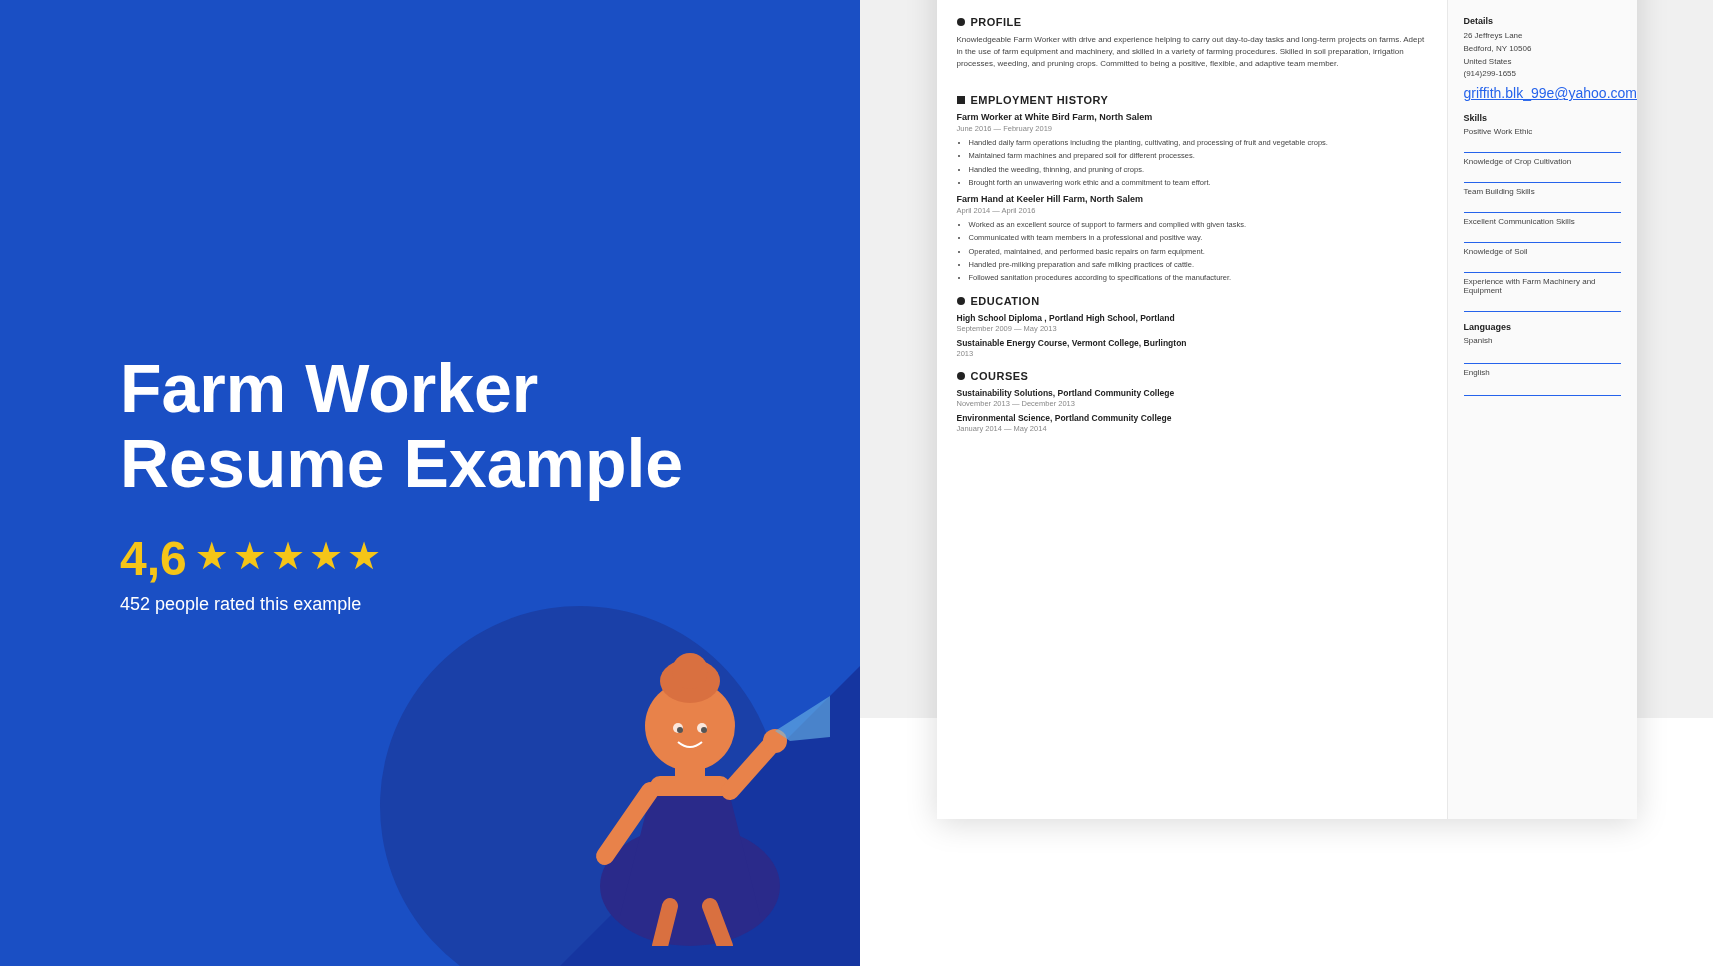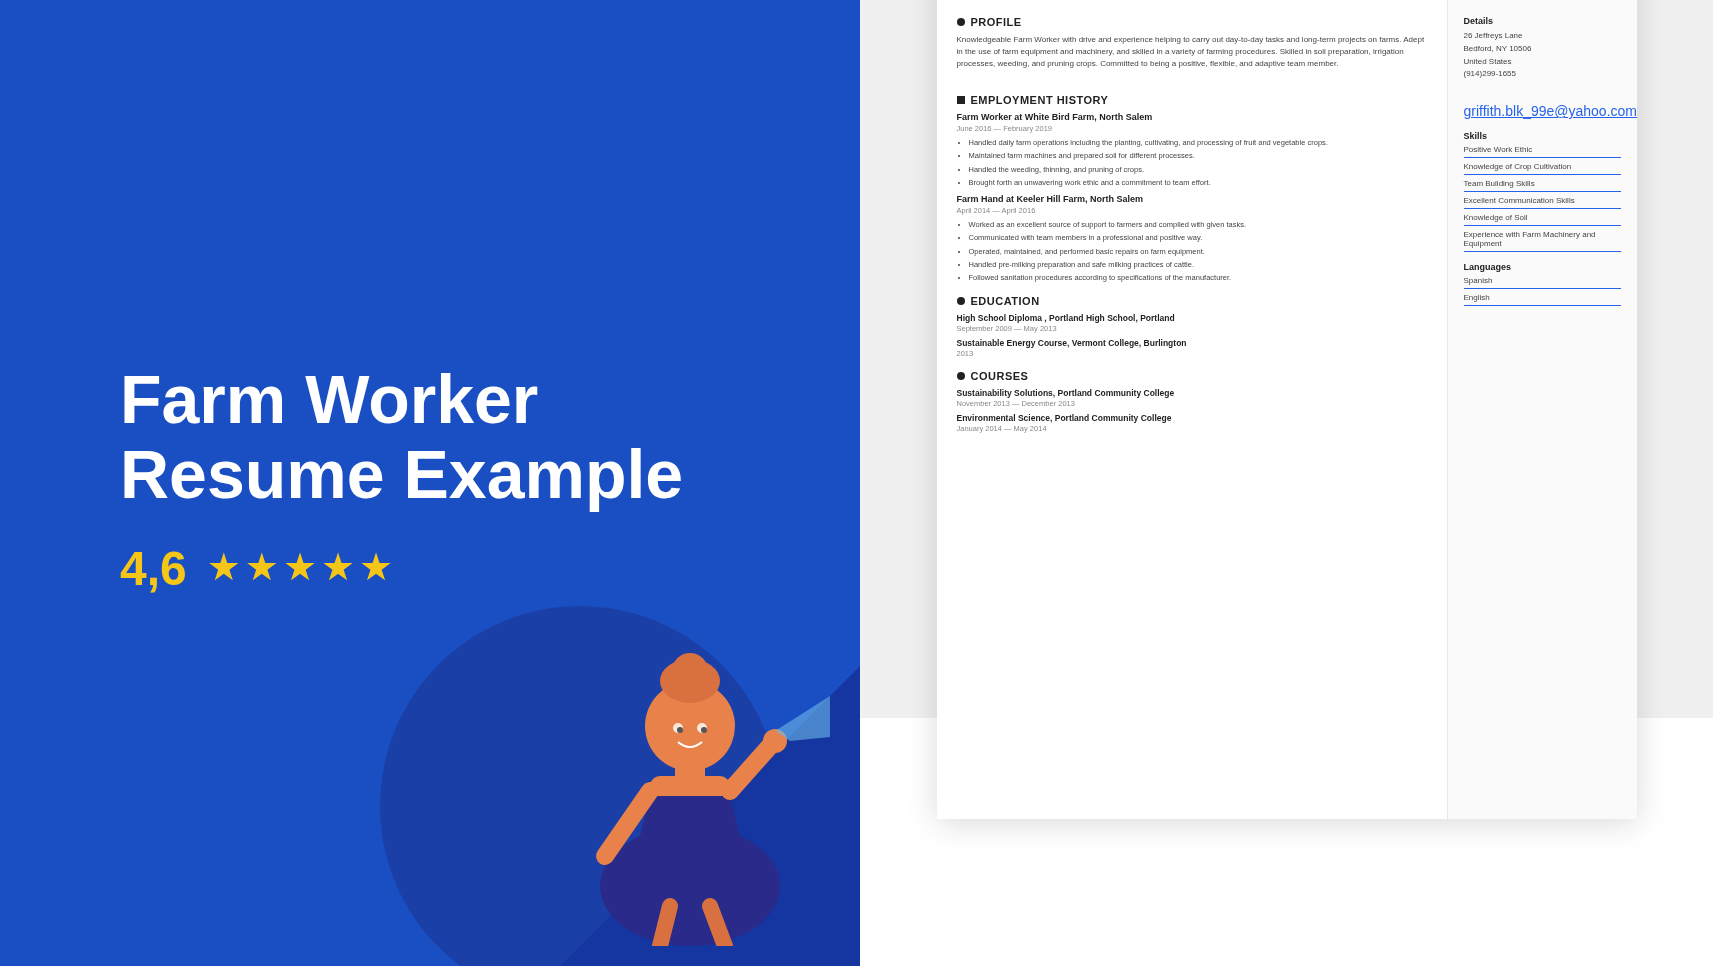--- a/index.html
+++ b/index.html
@@ -79,21 +79,20 @@
     }
 
     .star {
       color: #f5c518;
       font-size: 38px;
     }
 
     .rating-row {
       display: flex;
       align-items: center;
-      gap: 12px;
       margin-bottom: 8px;
     }
 
     .rating-people {
       color: #ffffff;
       font-size: 18px;
       font-weight: 400;
     }
 
     
@@ -272,44 +271,44 @@
     }
 
     .sidebar-section-title:first-child {
       margin-top: 0;
     }
 
     .sidebar-address {
       font-size: 8px;
       color: #444;
       line-height: 1.6;
-      margin-bottom: 22px;
+      margin-bottom: 4px;
     }
 
     .sidebar-email {
       font-size: 14px;
       color: #2563eb;
       text-decoration: underline;
       margin-bottom: 12px;
       display: block;
     }
 
     .skill-item {
       font-size: 8px;
       color: #444;
-      padding-bottom: 3px;
+      padding-bottom: 16px;
       margin-bottom: 4px;
       border-bottom: 1.5px solid #2563eb;
       display: block;
     }
 
     .lang-item {
       font-size: 8px;
       color: #444;
-      padding-bottom: 3px;
+      padding-bottom: 18px;
       margin-bottom: 4px;
       border-bottom: 1.5px solid #2563eb;
       display: block;
     }
 
     .edu-title {
       font-size: 8.5px;
       font-weight: 700;
       color: #222;
       margin-bottom: 1px;
@@ -362,20 +361,21 @@
     <div class="rating-row">
       <span class="rating-number">4,6</span>
       <div class="stars">
         <span class="star">★</span>
         <span class="star">★</span>
         <span class="star">★</span>
         <span class="star">★</span>
         <span class="star">★</span>
       </div>
     </div>
+    <p class="rating-people">452 people rated this example</p>
   </div>
 
   <svg class="character-illustration" viewBox="0 0 280 380" xmlns="http://www.w3.org/2000/svg">
 
     <ellipse cx="140" cy="320" rx="90" ry="60" fill="#2a2a8a"></ellipse>
 
     <rect x="100" y="210" width="80" height="120" rx="10" fill="#e8824a"></rect>
 
     <polygon points="100,230 180,230 210,350 70,350" fill="#2a2a8a"></polygon>
 

